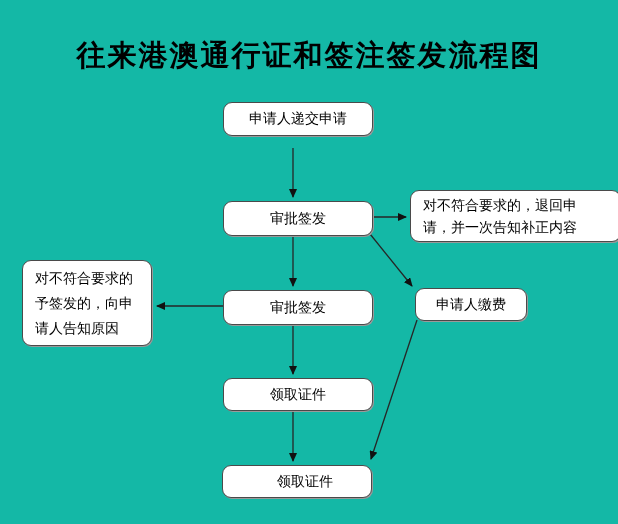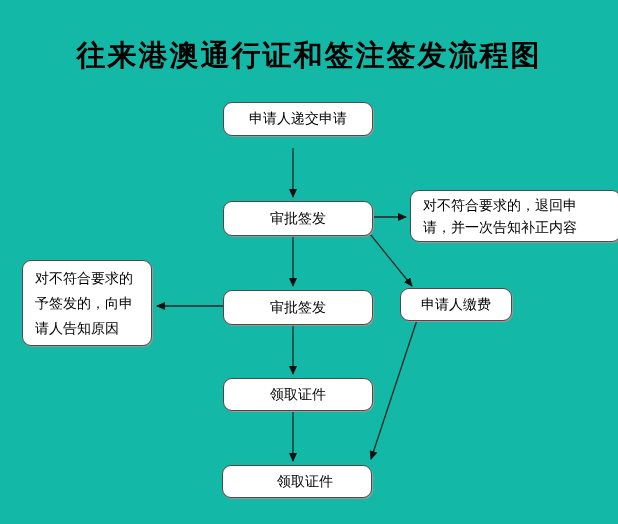--- a/index.html
+++ b/index.html
@@ -22,21 +22,21 @@
   .node.side {
     justify-content:flex-start; text-align:left; white-space:pre-line;
     padding:3px 12px;
   }
   .n-submit  { left:223px; top:102px; width:150px; height:34px; }
   .n-window  { left:223px; top:201px; width:150px; height:35px; }
   .n-approve { left:223px; top:290px; width:150px; height:35px; }
   .n-produce { left:223px; top:378px; width:150px; height:33px; }
   .n-collect { left:222px; top:465px; width:150px; height:33px;padding-left:16px; }
   .n-return  { left:410px; top:190px; width:211px; height:52px; line-height:22px; }
-  .n-pay     { left:400px; top:288px; width:112px; height:33px; }
+  .n-pay     { left:415px; top:288px; width:112px; height:33px; }
   .n-reject  { left:22px;  top:260px; width:130px; height:86px; line-height:25px; }
 </style>
 </head>
 <body>
 
 <div class="canvas">
 
   <div class="title">往来港澳通行证和签注签发流程图</div>
 
   <svg class="edges" width="618" height="524" viewBox="0 0 618 524">

